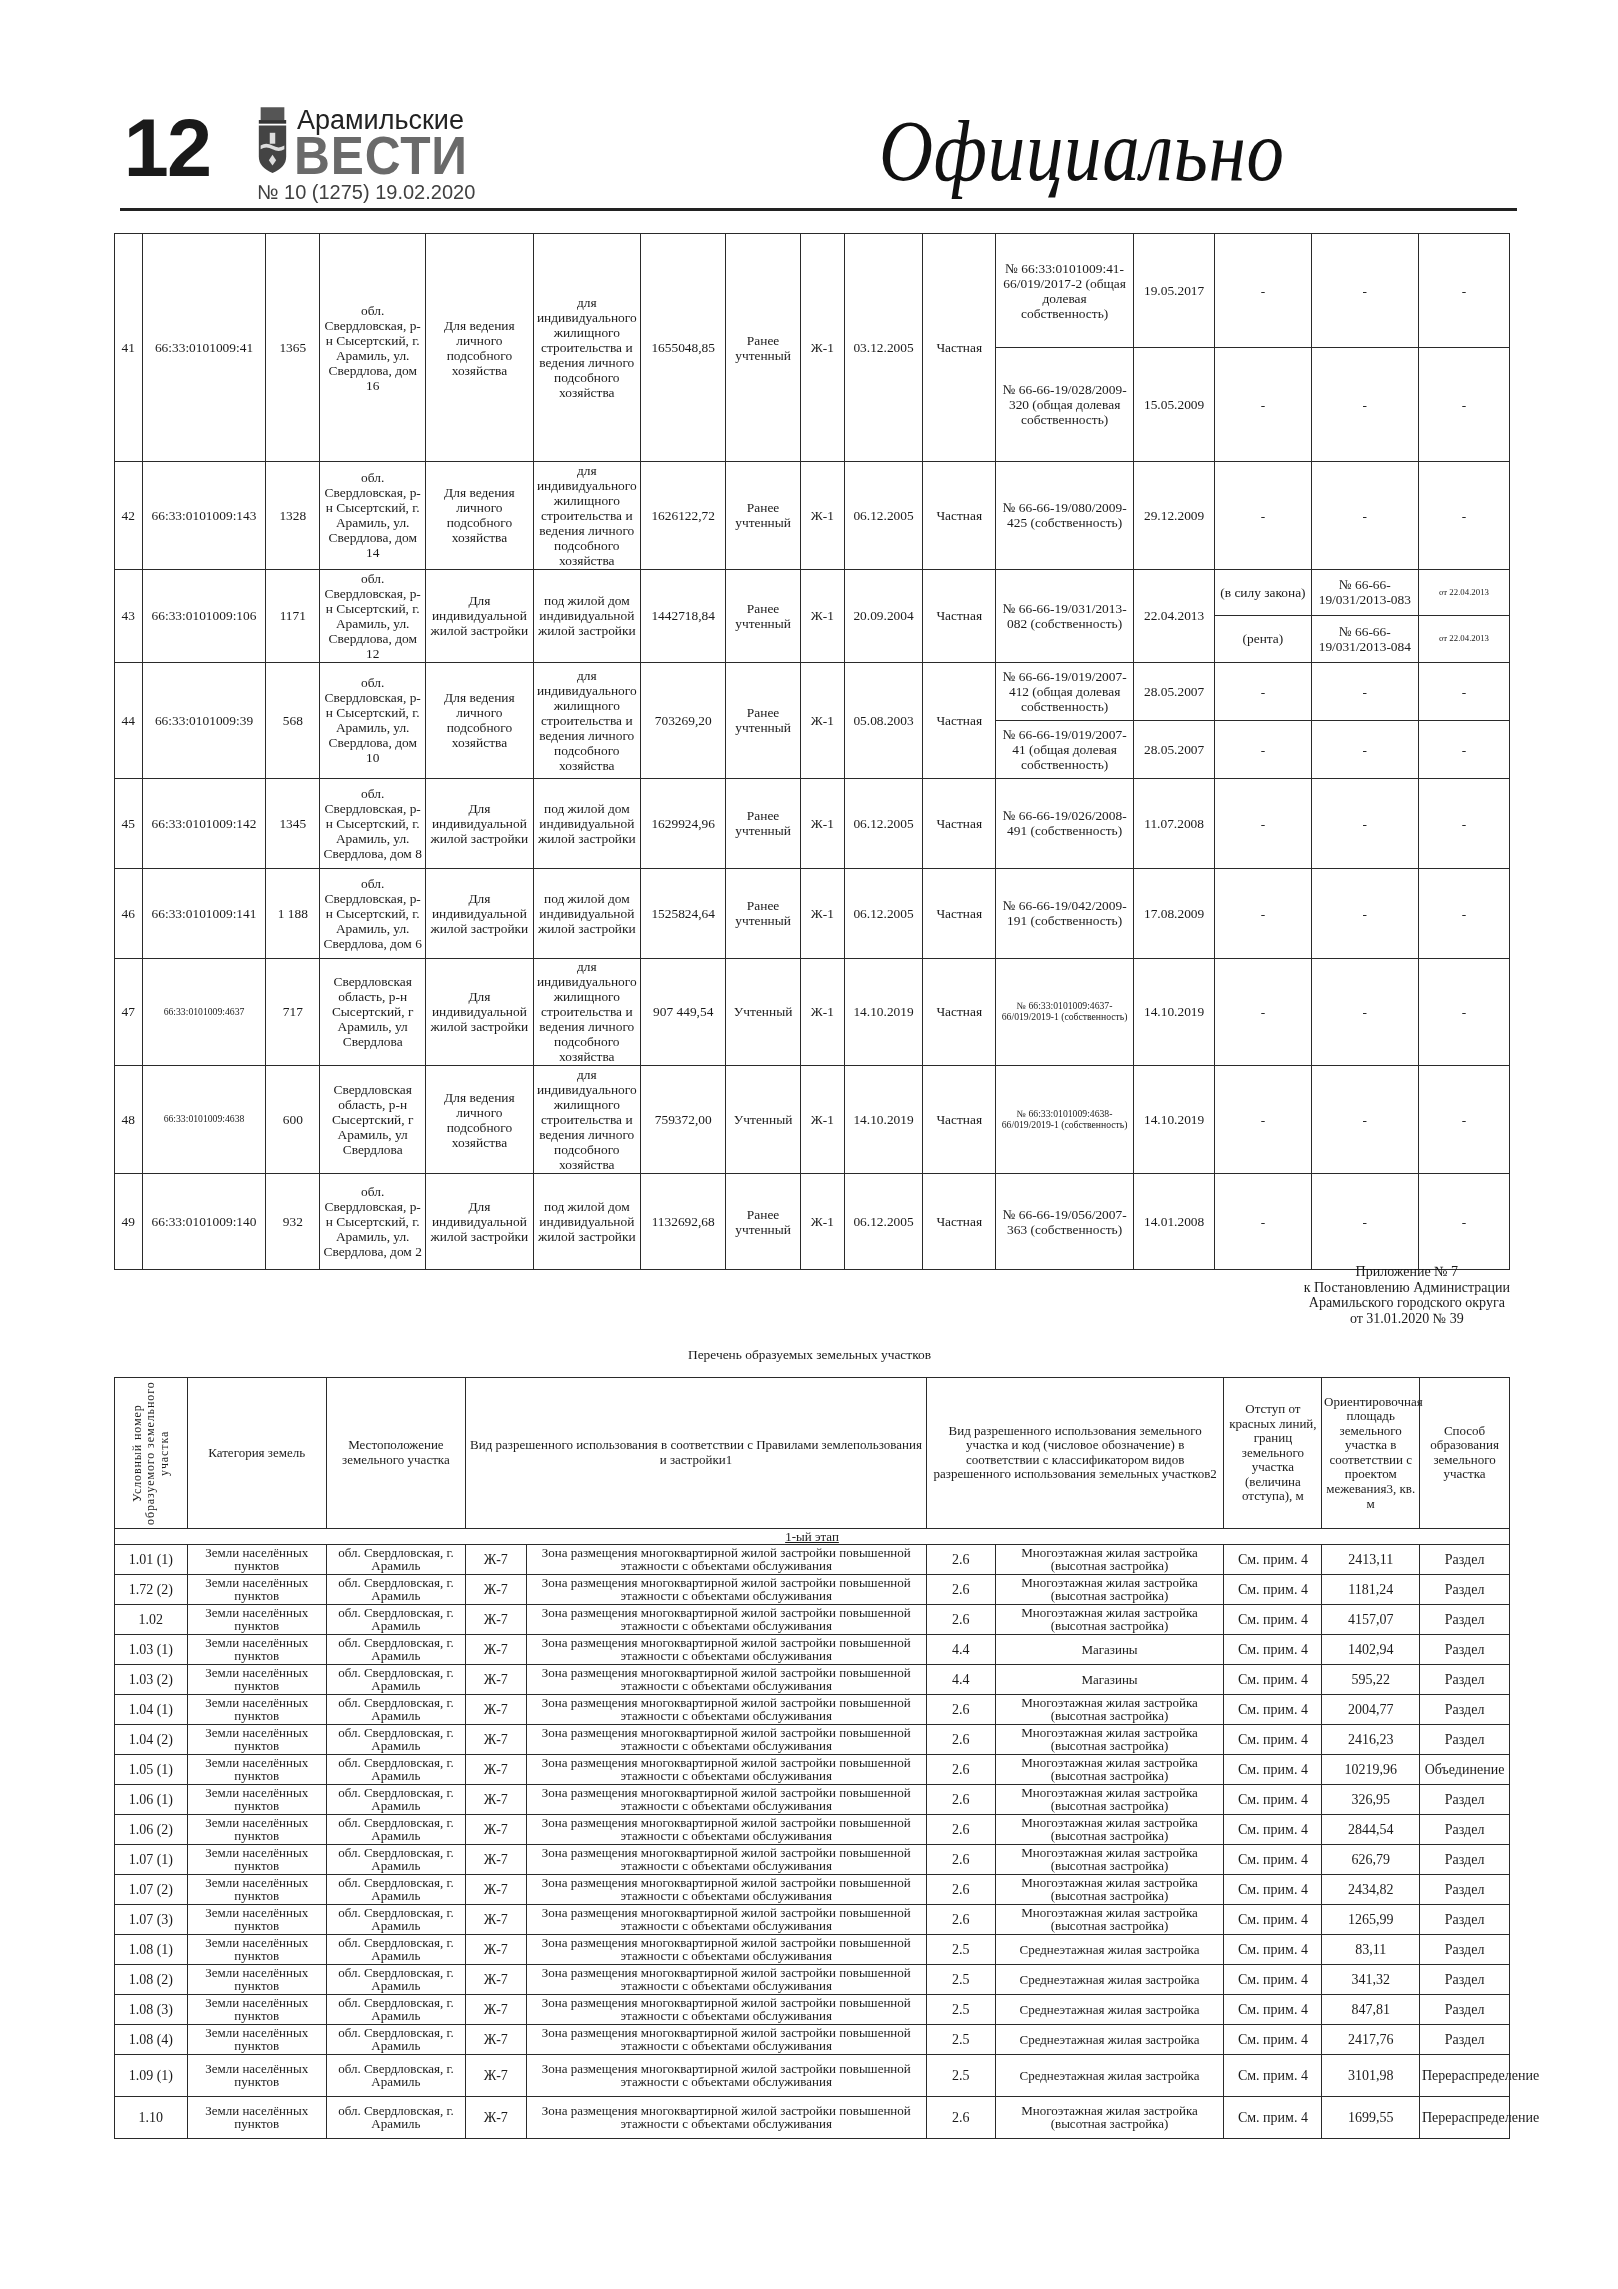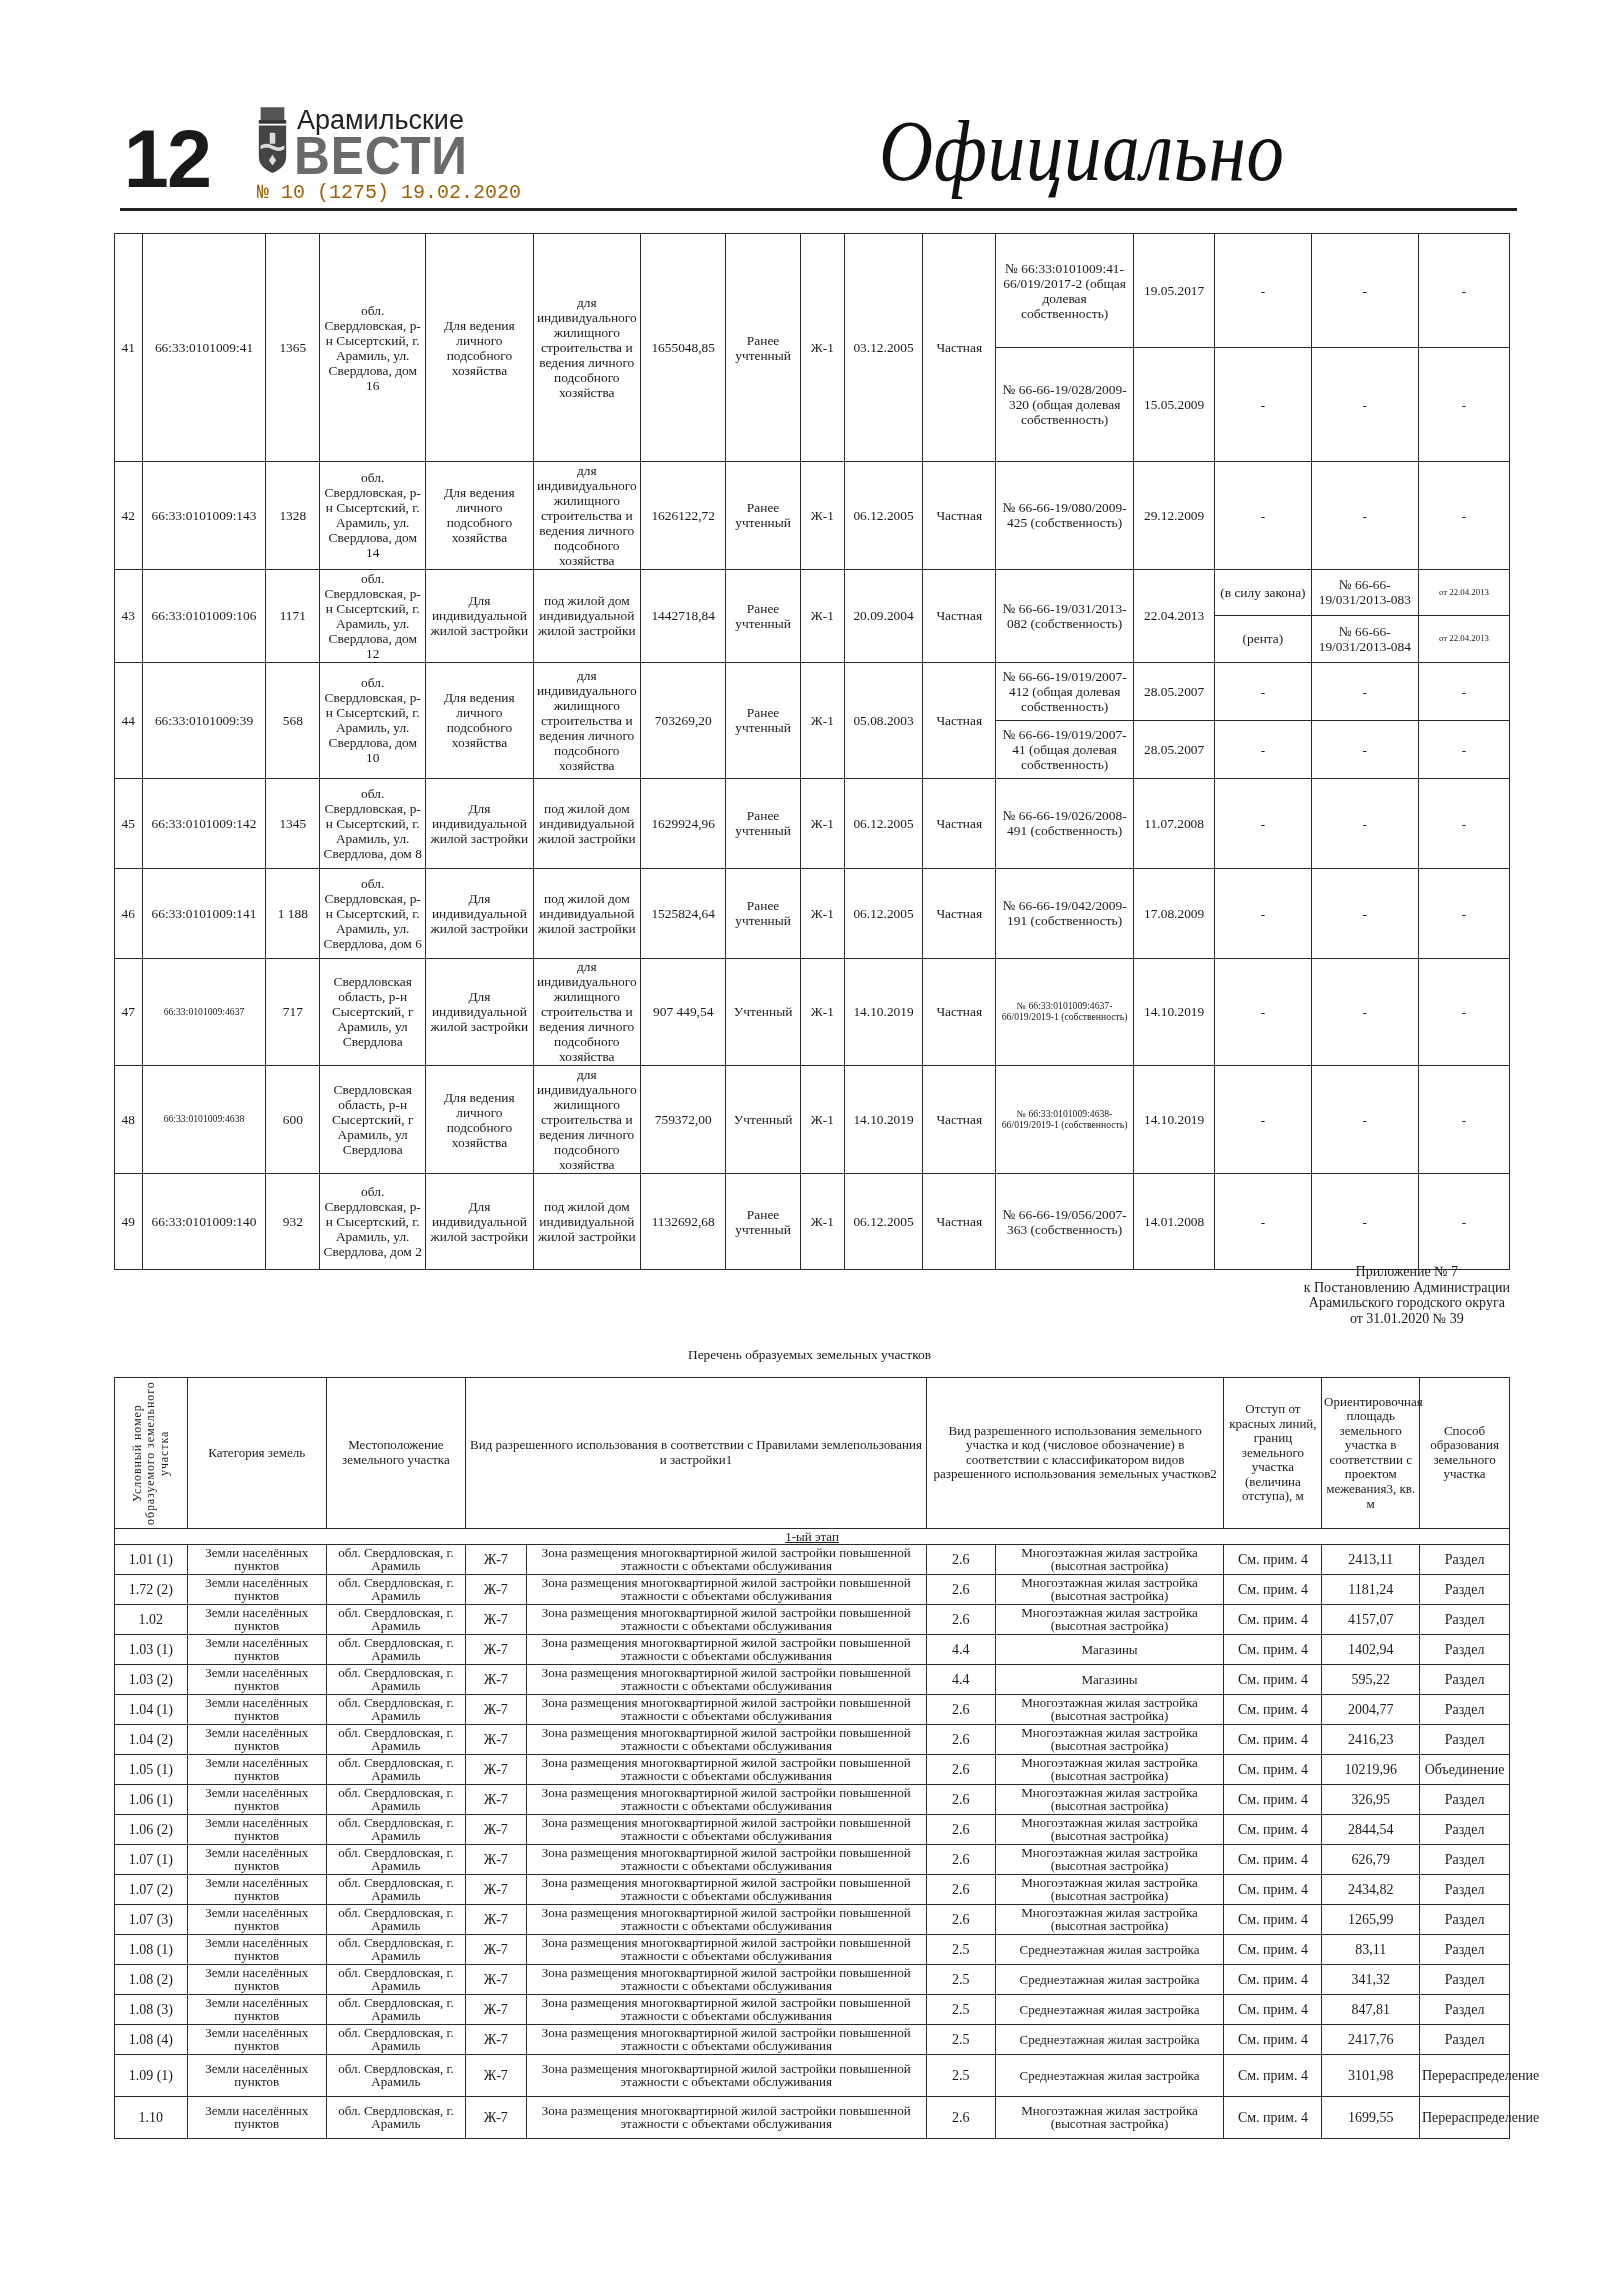--- a/index.html
+++ b/index.html
@@ -1,23 +1,23 @@
 <!DOCTYPE html>
 <html style="font-size:14.8px"><head>
 <meta charset="utf-8">
 <style>
   html, body { margin: 0; padding: 0; background: #ffffff; }
   body { width: 1619px; height: 2290px; position: relative; font-family: "Liberation Serif", serif; color: #1a1a1a; overflow: hidden; }
 
   .masthead { position: absolute; left: 120px; top: 100px; width: 1397px; height: 109px; }
-  .page-num { position: absolute; left: 3.7px; top: 19px; font-family: "Liberation Sans", sans-serif; font-weight: bold; font-size: 81px; line-height: 81px; letter-spacing: -1.8px; color: #1a1a1a; }
+  .page-num { position: absolute; left: 3.7px; top: 8px; font-family: "Liberation Sans", sans-serif; font-weight: bold; font-size: 81px; line-height: 81px; letter-spacing: -1.8px; color: #1a1a1a; }
   .crest { position: absolute; left: 137px; top: 7.4px; width: 31px; height: 68px; }
   .brand-small { position: absolute; left: 177px; top: 5.5px; font-family: "Liberation Sans", sans-serif; font-size: 27px; line-height: 28px; color: #222; }
   .brand-big { position: absolute; left: 174px; top: 28px; font-family: "Liberation Sans", sans-serif; font-weight: bold; font-size: 54px; line-height: 54px; color: #6a6a6a; letter-spacing: 0.9px; transform: scaleX(0.92); transform-origin: left; }
-  .issue { position: absolute; left: 137px; top: 81px; font-family: Liberation Mono, monospace; font-size: 20px; color: #a16207; }
+  .issue { position: absolute; left: 137px; top: 81px; font-family: Liberation Sans, sans-serif; font-size: 20px; color: #404040; }
   .section-title { position: absolute; left: 759px; top: 0px; font-family: "Liberation Serif", serif; font-style: italic; font-size: 87px; line-height: 102px; color: #111; letter-spacing: 0.9px; transform: scaleX(0.86); transform-origin: left; }
   .rule { position: absolute; left: 120px; top: 208px; width: 1397px; height: 2.8px; background: #222; }
 
   table.grid { border-collapse: collapse; position: absolute; table-layout: fixed; }
   table.grid td, table.grid th { border: 1.4px solid #2a2a2a; text-align: center; vertical-align: middle; padding: 0.9px 1.8px; font-weight: normal; line-height: 1.12; }
 
   #t1 { left: 114px; top: 233px; width: 1396px; font-size: 13.4px; }
   #t1 td.small { font-size: 9.7px; }
   #t1 td.tiny { font-size: 8.8px; }
 

